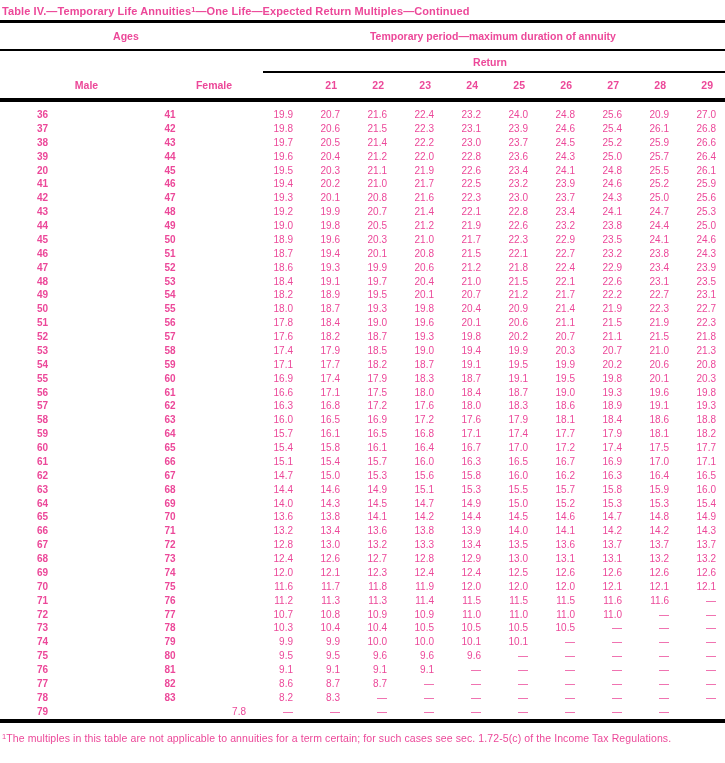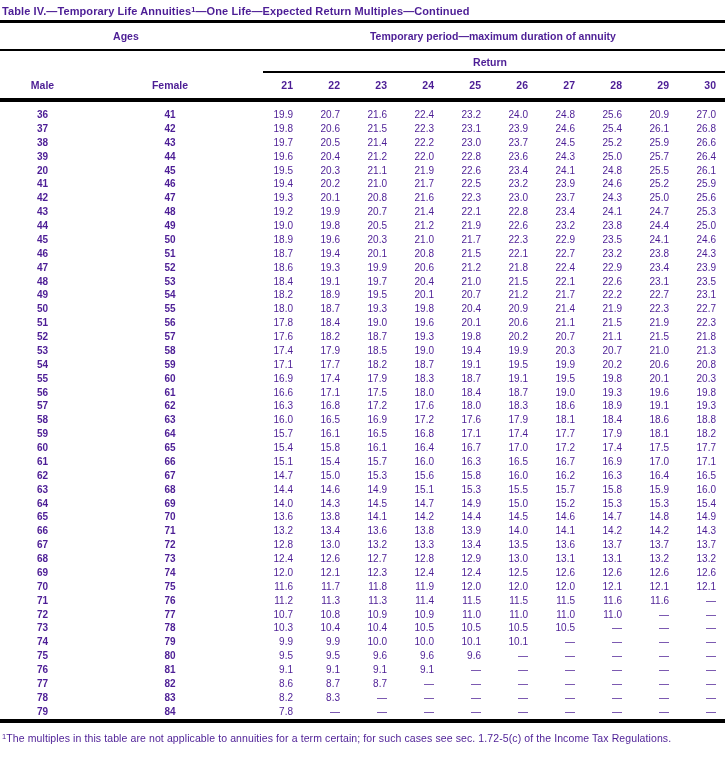--- a/index.html
+++ b/index.html
@@ -1,20 +1,20 @@
 <!DOCTYPE html>
 <html><head>
 <meta charset="utf-8">
 <style>
   html, body { margin: 0; padding: 0; background: #ffffff; }
   .page {
     width: 725px;
     height: 763px;
     background: #ffffff;
-    color: #4c1d95;
+    color: #ec4899;
     font-family: "Liberation Sans", sans-serif;
     position: relative;
     overflow: hidden;
   }
   .title {
     padding: 4px 0 1px 2px;
     font-size: 11px;
     font-weight: bold;
     line-height: 15px;
     letter-spacing: 0.1px;
@@ -57,20 +57,21 @@
   .grid {
     display: grid;
     grid-template-columns: 85px 170px repeat(10, 47px);
   }
   .hdr2 {
     height: 25px;
     line-height: 25px;
     font-weight: bold;
     font-size: 10.5px;
     align-items: end;
+    padding-left: 44px;
   }
   .cell { box-sizing: border-box; }
   .age-head, .age-cell { text-align: center; font-weight: bold; }
   .year-head, .year-cell { text-align: right; padding-right: 9px; }
   .rows { padding-top: 6px; }
   .data-row {
     height: 13.88px;
     line-height: 13.88px;
     font-size: 10px;
   }
@@ -723,21 +724,20 @@
         <div class="cell year-cell">—</div>
         <div class="cell year-cell">—</div>
         <div class="cell year-cell">—</div>
         <div class="cell year-cell">—</div>
         <div class="cell year-cell">—</div>
         <div class="cell year-cell">—</div>
         <div class="cell year-cell">—</div>
       </div>
       <div class="grid data-row">
         <div class="cell age-cell">79</div>
-        <div class="cell age-cell">84</div>
         <div class="cell year-cell">7.8</div>
         <div class="cell year-cell">—</div>
         <div class="cell year-cell">—</div>
         <div class="cell year-cell">—</div>
         <div class="cell year-cell">—</div>
         <div class="cell year-cell">—</div>
         <div class="cell year-cell">—</div>
         <div class="cell year-cell">—</div>
         <div class="cell year-cell">—</div>
         <div class="cell year-cell">—</div>

